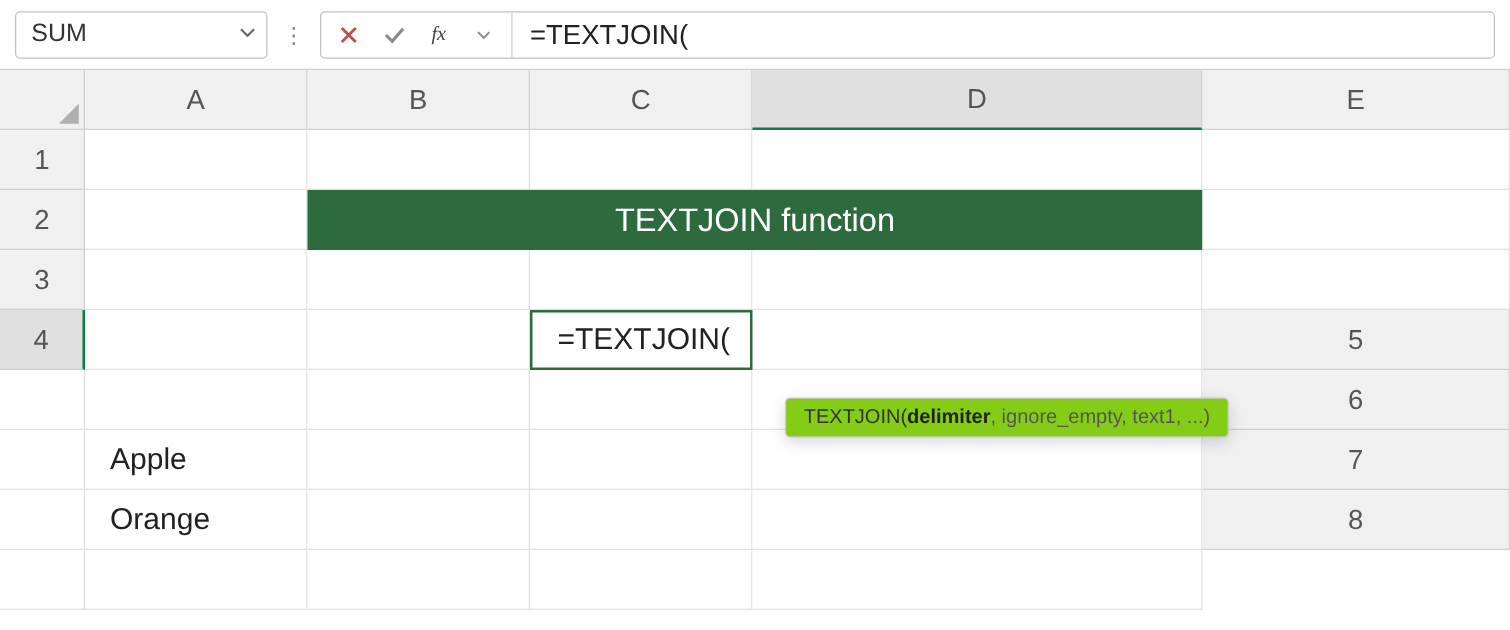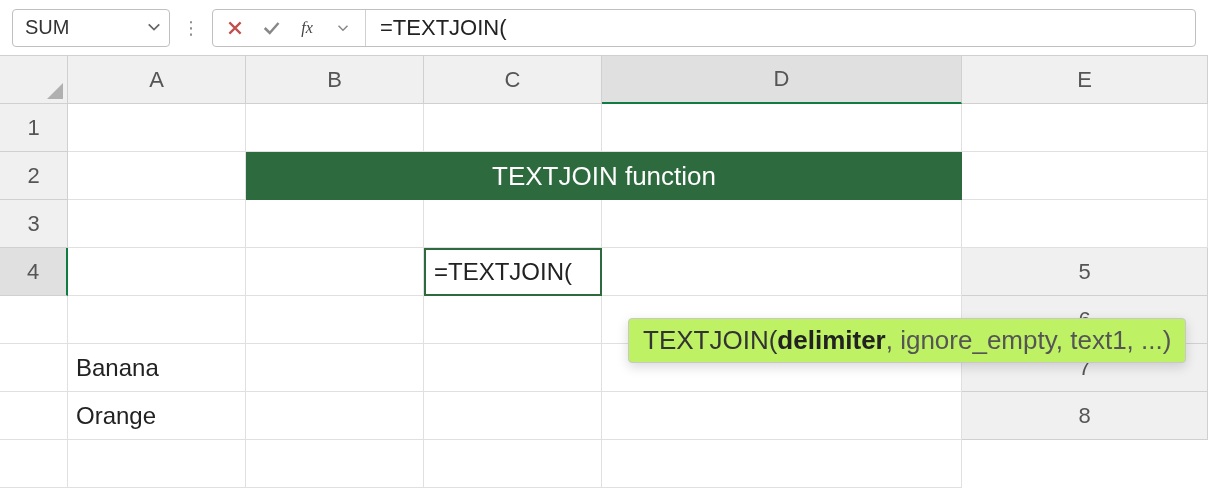--- a/index.html
+++ b/index.html
@@ -13,21 +13,21 @@
     .formula-bar {
       display: flex;
       align-items: center;
       height: 56px;
       border-bottom: 1px solid #d0d0d0;
       background: #ffffff;
       padding: 8px 12px;
       gap: 8px;
     }
     .name-box {
-      width: 158px;
+      width: 202px;
       height: 38px;
       border: 1px solid #c0c0c0;
       border-radius: 4px;
       display: flex;
       align-items: center;
       justify-content: space-between;
       padding: 0 8px 0 12px;
       font-size: 20px;
       color: #333;
     }
@@ -111,21 +111,21 @@
     }
     .row-header.active {
       background: #e0e0e0;
       border-right: 2px solid #107c41;
     }
     .cell {
       border-right: 1px solid #e0e0e0;
       border-bottom: 1px solid #e0e0e0;
       display: flex;
       align-items: center;
-      padding: 0 8px;
+      padding: 0 20px;
       font-size: 24px;
       color: #222;
       position: relative;
       background: #fff;
     }
     .title-cell {
       background: #2d6a3e;
       color: #ffffff;
       font-size: 26px;
       justify-content: center;
@@ -134,25 +134,25 @@
     }
     .active-cell {
       border: 2px solid #2d6a3e;
       z-index: 5;
       font-size: 24px;
     }
     .tooltip {
       position: absolute;
       top: 318px;
       left: 628px;
-      background: #bef264;
+      background: #84cc16;
       border: 1px solid #c8c8c8;
       border-radius: 4px;
       padding: 6px 14px;
-      font-size: 26px;
+      font-size: 16px;
       color: #555;
       box-shadow: 0 4px 12px rgba(0,0,0,0.15);
       z-index: 20;
       white-space: nowrap;
     }
     .tooltip .fn { color: #333; }
     .tooltip .bold { font-weight: 700; color: #222; }
     .row-header { font-size: 22px; }
   </style>
 </head>
@@ -227,21 +227,21 @@
 
   <div class="row-header">5</div>
   <div class="cell"></div>
   <div class="cell"></div>
   <div class="cell"></div>
   <div class="cell"></div>
   <div class="cell"></div>
 
   <div class="row-header">6</div>
   <div class="cell"></div>
-  <div class="cell">Banana</div>
+  <div class="cell">Apple</div>
   <div class="cell"></div>
   <div class="cell"></div>
   <div class="cell"></div>
 
   <div class="row-header">7</div>
   <div class="cell"></div>
   <div class="cell">Orange</div>
   <div class="cell"></div>
   <div class="cell"></div>
   <div class="cell"></div>

